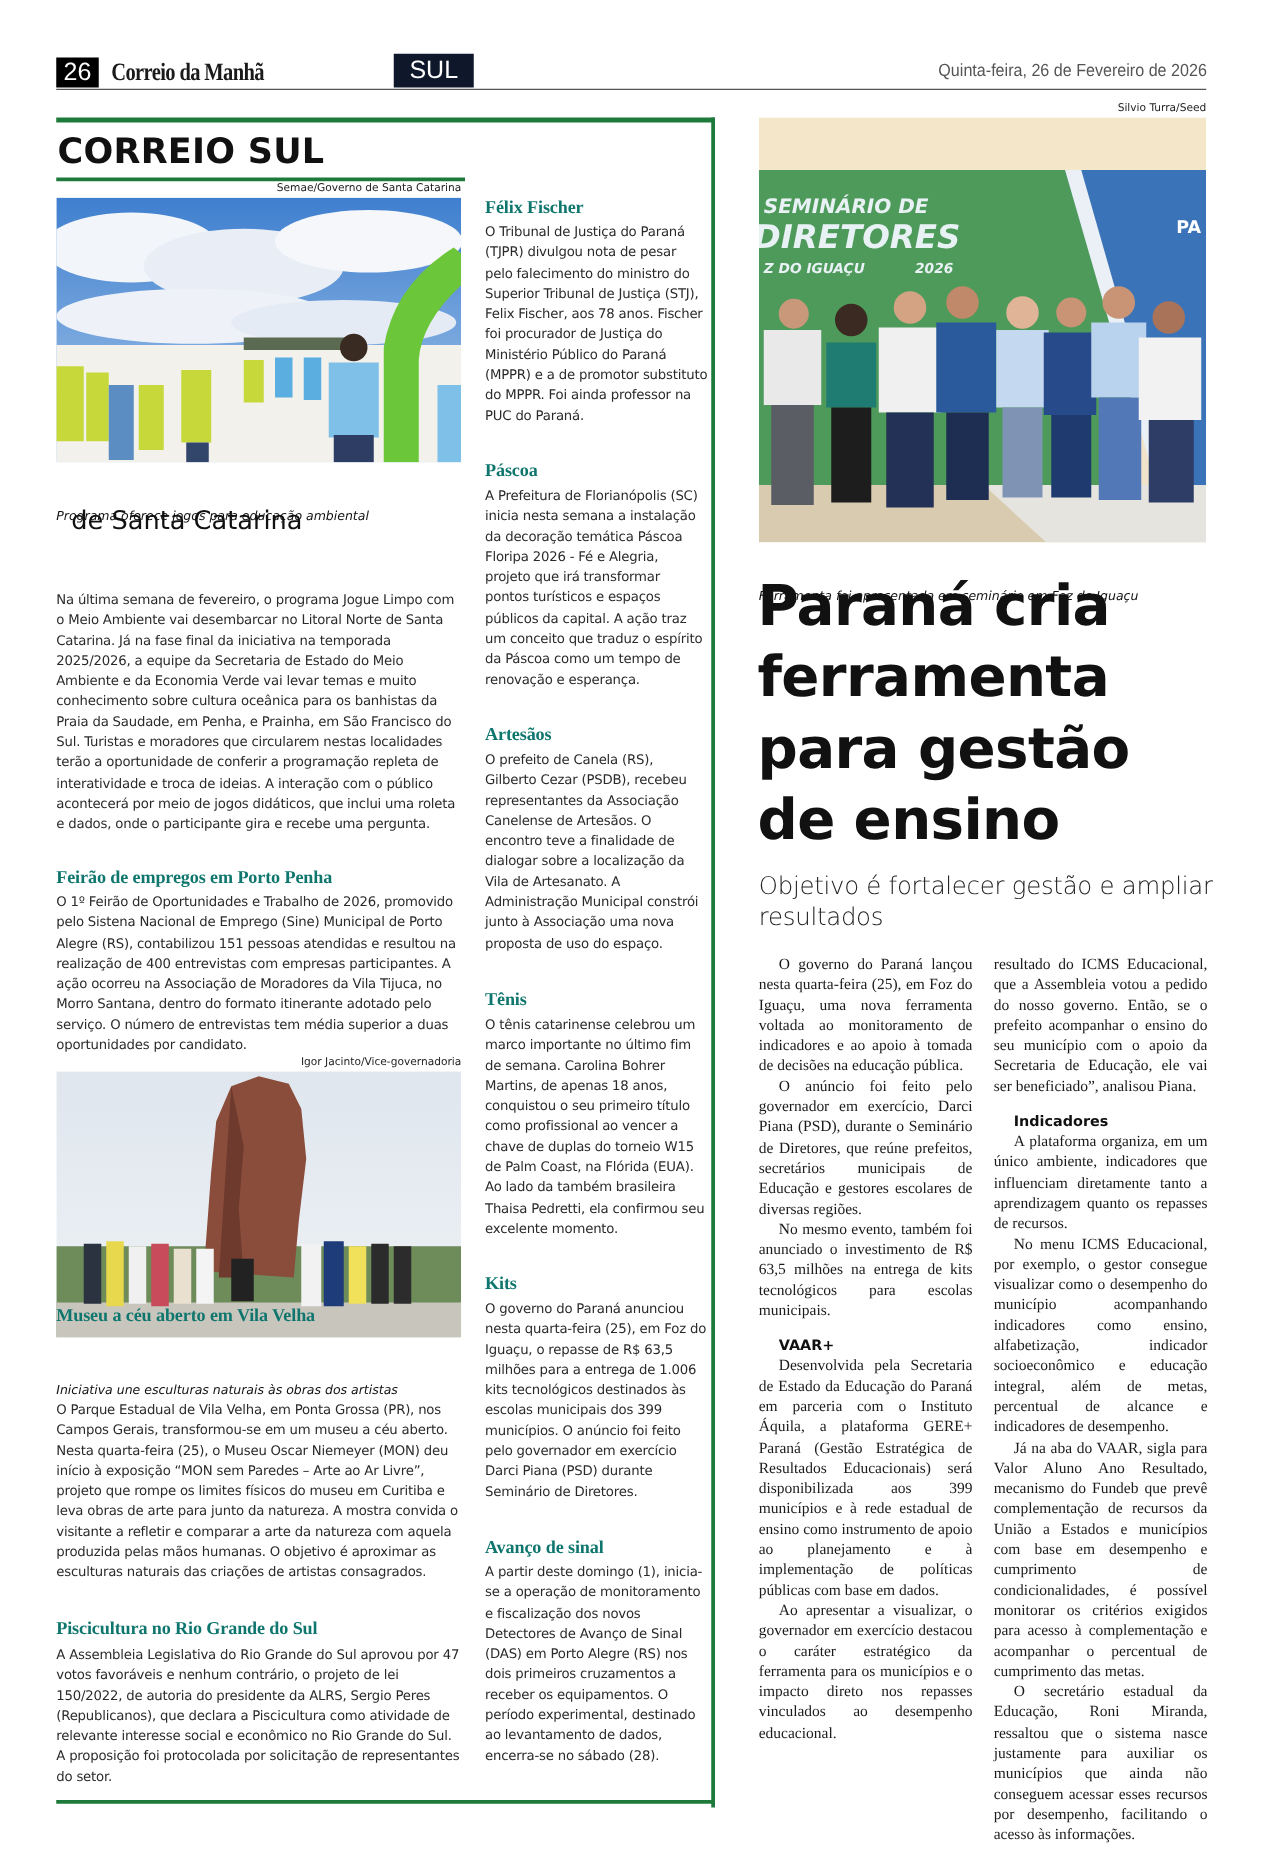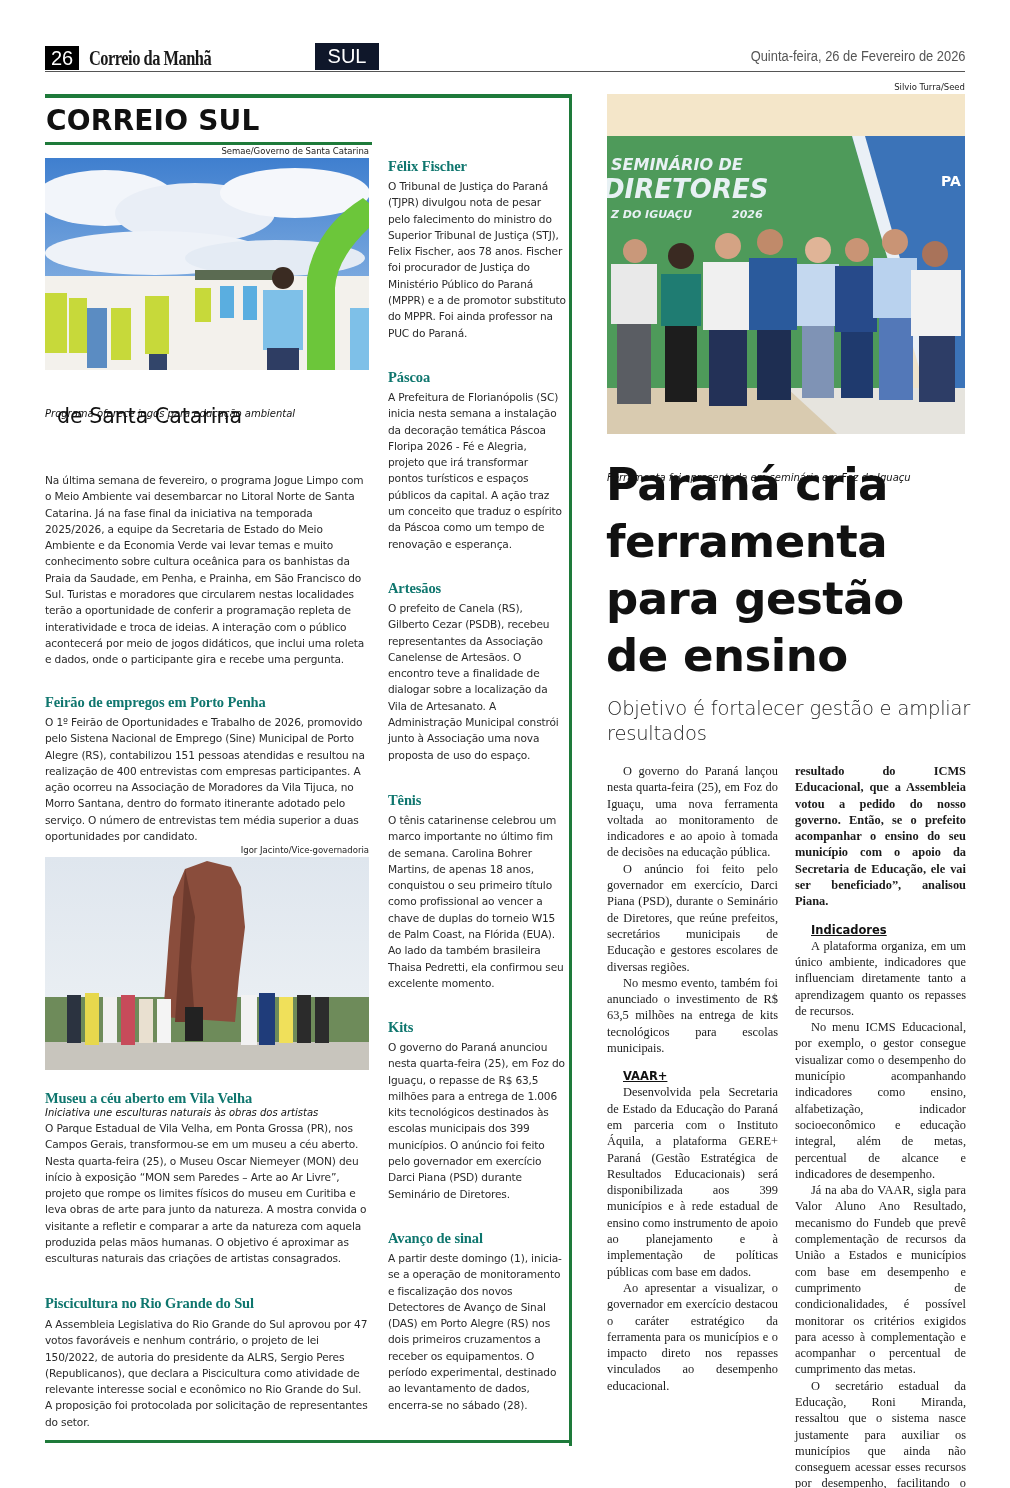--- a/index.html
+++ b/index.html
@@ -31,22 +31,22 @@
 
     .col-mid { left: 388px; width: 178px; }
     .col-left { left: 45px; width: 326px; }
 
     
     .main-headline { position: absolute; left: 606px; top: 456px; width: 370px; font-family: "DejaVu Sans", sans-serif; font-weight: 600; font-size: 45px; line-height: 57px; letter-spacing: -0.5px; color: #111; }
     .main-deck { position: absolute; left: 607px; top: 696px; width: 370px; font-family: "DejaVu Sans", sans-serif; font-weight: 300; font-size: 19.5px; line-height: 25px; color: #222; letter-spacing: -0.2px; }
 
     .body-serif { position: absolute; font-family: "Liberation Serif", serif; font-size: 12.4px; line-height: 16.3px; color: #1a1a1a; text-align: justify; hyphens: manual; }
     .body-serif p { text-indent: 16px; }
-    .body-serif p.noindent { text-indent: 0; font-weight: bold; }
-    .sub-head-serifcol { font-family: "DejaVu Sans", sans-serif; font-weight: bold; font-size: 11.5px; line-height: 16px; margin-top: 12px; text-indent: 0; color: #111; text-decoration: underline; }
+    .body-serif p.noindent { text-indent: 0; }
+    .sub-head-serifcol { font-family: "DejaVu Sans", sans-serif; font-weight: bold; font-size: 11.5px; line-height: 16px; margin-top: 12px; text-indent: 0; color: #111; }
   </style>
 </head>
 <body>
 
 <header class="masthead">
   <div class="page-num">26</div>
   <div class="paper-name">Correio da Manhã</div>
   <div class="section-tag">SUL</div>
   <div class="pub-date">Quinta-feira, 26 de Fevereiro de 2026</div>
 </header>
@@ -131,21 +131,21 @@
       <rect x="196" y="138" width="16" height="50" fill="#f2f2f2"></rect>
       <rect x="214" y="136" width="16" height="52" fill="#1f3c7a"></rect>
       <rect x="234" y="140" width="14" height="46" fill="#f0e05a"></rect>
       <rect x="252" y="138" width="14" height="48" fill="#2b2b2b"></rect>
       <rect x="270" y="140" width="14" height="46" fill="#2c2c2c"></rect>
     </g>
   </svg>
 </div>
 <div class="caption" style="left:45px; top:1075px;">Iniciativa une esculturas naturais às obras dos artistas</div>
 
-<h4 class="story-head" style="left:45px; top:1089px;text-align:right;">Museu a céu aberto em Vila Velha</h4>
+<h4 class="story-head" style="left:45px; top:1044px;text-align:right;">Museu a céu aberto em Vila Velha</h4>
 <p class="body-sans col-left" style="top:1120px;">O Parque Estadual de Vila Velha, em Ponta Grossa (PR), nos Campos Gerais, transformou-se em um museu a céu aberto. Nesta quarta-feira (25), o Museu Oscar Niemeyer (MON) deu início à exposição “MON sem Paredes – Arte ao Ar Livre”, projeto que rompe os limites físicos do museu em Curitiba e leva obras de arte para junto da natureza. A mostra convida o visitante a refletir e comparar a arte da natureza com aquela produzida pelas mãos humanas. O objetivo é aproximar as esculturas naturais das criações de artistas consagrados.</p>
 
 <h4 class="story-head" style="left:45px; top:1294px;">Piscicultura no Rio Grande do Sul</h4>
 <p class="body-sans col-left" style="top:1316px;">A Assembleia Legislativa do Rio Grande do Sul aprovou por 47 votos favoráveis e nenhum contrário, o projeto de lei 150/2022, de autoria do presidente da ALRS, Sergio Peres (Republicanos), que declara a Piscicultura como atividade de relevante interesse social e econômico no Rio Grande do Sul. A proposição foi protocolada por solicitação de representantes do setor.</p>
 
 <h4 class="story-head" style="left:388px; top:157px;">Félix Fischer</h4>
 <p class="body-sans col-mid" style="top:178px;">O Tribunal de Justiça do Paraná (TJPR) divulgou nota de pesar pelo falecimento do ministro do Superior Tribunal de Justiça (STJ), Felix Fischer, aos 78 anos. Fischer foi procurador de Justiça do Ministério Público do Paraná (MPPR) e a de promotor substituto do MPPR. Foi ainda professor na PUC do Paraná.</p>
 
 <h4 class="story-head" style="left:388px; top:368px;">Páscoa</h4>
 <p class="body-sans col-mid" style="top:389px;">A Prefeitura de Florianópolis (SC) inicia nesta semana a instalação da decoração temática Páscoa Floripa 2026 - Fé e Alegria, projeto que irá transformar pontos turísticos e espaços públicos da capital. A ação traz um conceito que traduz o espírito da Páscoa como um tempo de renovação e esperança.</p>

